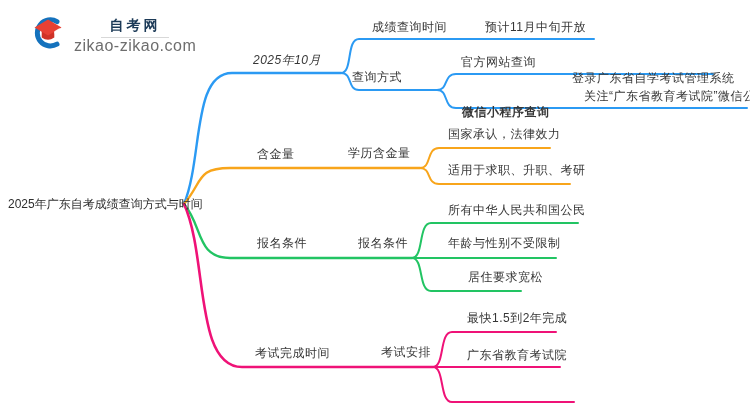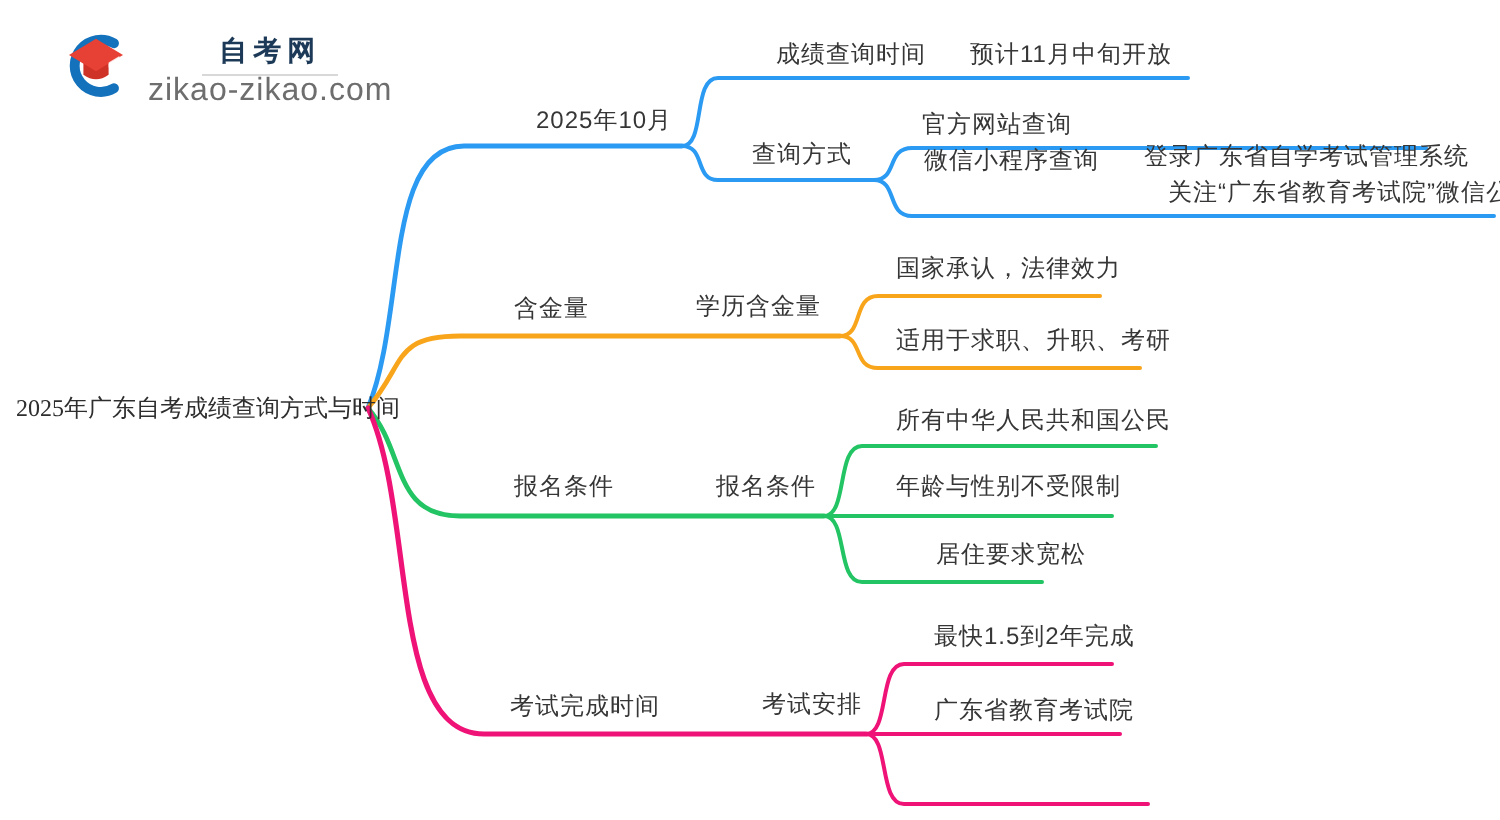--- a/index.html
+++ b/index.html
@@ -8,21 +8,21 @@
     font-family:"Liberation Sans","DejaVu Sans",sans-serif;
   }
   .canvas{position:relative;width:750px;height:330px;background:#ffffff;border-radius:14px;}
   .lines{position:absolute;left:0;top:0;width:750px;height:410px;}
   .lbl{
     position:absolute;font-size:12px;line-height:16px;color:#363636;
     white-space:nowrap;letter-spacing:0.5px;
   }
   .root-lbl{
     position:absolute;font-size:12px;line-height:18px;color:#2e2e2e;
-    white-space:nowrap;letter-spacing:0px;font-family:Liberation Serif, serif;
+    white-space:nowrap;letter-spacing:0px;
   }
   .logo{position:absolute;left:30px;top:14px;display:flex;align-items:flex-start;}
   .logo-icon{width:36px;height:36px;margin-right:8px;}
   .logo-text{display:flex;flex-direction:column;align-items:center;}
   .logo-title{
     font-size:14px;font-weight:bold;color:#1c3a57;letter-spacing:3px;
     line-height:18px;padding:2px 0 3px 0;
   }
   .logo-rule{width:68px;height:1px;background:#d8d8d8;}
   .logo-domain{font-size:16px;color:#6e6e6e;letter-spacing:0.5px;line-height:12px;padding-top:2px;}
@@ -64,27 +64,27 @@
     </svg>
     <div class="logo-text">
       <div class="logo-title">自考网</div>
       <div class="logo-rule"></div>
       <div class="logo-domain">zikao-zikao.com</div>
     </div>
   </div>
 
   <div class="root-lbl" style="left:8px;top:195px;">2025年广东自考成绩查询方式与时间</div>
 
-  <div class="lbl" style="left:268px;top:52px;">2025年10月</div>
-  <div class="lbl" style="left:372px;top:19px;margin-left:16px;">成绩查询时间</div>
+  <div class="lbl" style="left:253px;top:52px;font-style:italic;">2025年10月</div>
+  <div class="lbl" style="left:372px;top:19px;">成绩查询时间</div>
   <div class="lbl" style="left:485px;top:19px;">预计11月中旬开放</div>
-  <div class="lbl" style="left:376px;top:69px;">查询方式</div>
+  <div class="lbl" style="left:352px;top:69px;">查询方式</div>
   <div class="lbl" style="left:461px;top:54px;">官方网站查询</div>
   <div class="lbl" style="left:572px;top:54px;margin-top:16px;">登录广东省自学考试管理系统</div>
-  <div class="lbl" style="left:462px;top:72px;">微信小程序查询</div>
+  <div class="lbl" style="left:462px;top:104px;font-weight:bold;">微信小程序查询</div>
   <div class="lbl" style="left:584px;top:88px;">关注“广东省教育考试院”微信公众号</div>
 
   <div class="lbl" style="left:257px;top:146px;">含金量</div>
   <div class="lbl" style="left:348px;top:145px;text-align:right;">学历含金量</div>
   <div class="lbl" style="left:448px;top:126px;">国家承认，法律效力</div>
   <div class="lbl" style="left:448px;top:162px;">适用于求职、升职、考研</div>
 
   <div class="lbl" style="left:257px;top:235px;">报名条件</div>
   <div class="lbl" style="left:358px;top:235px;">报名条件</div>
   <div class="lbl" style="left:448px;top:202px;">所有中华人民共和国公民</div>

